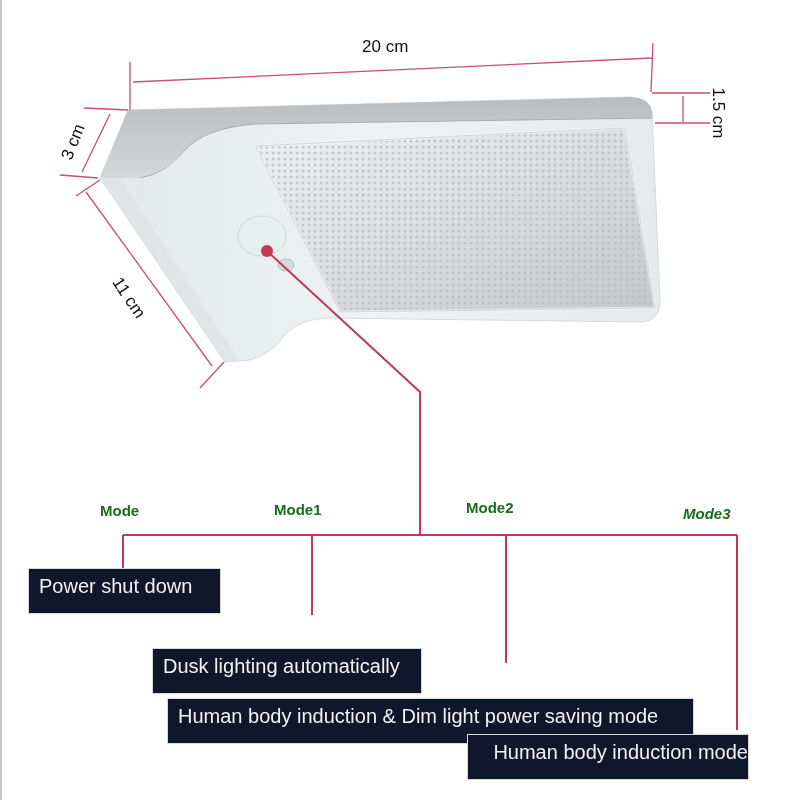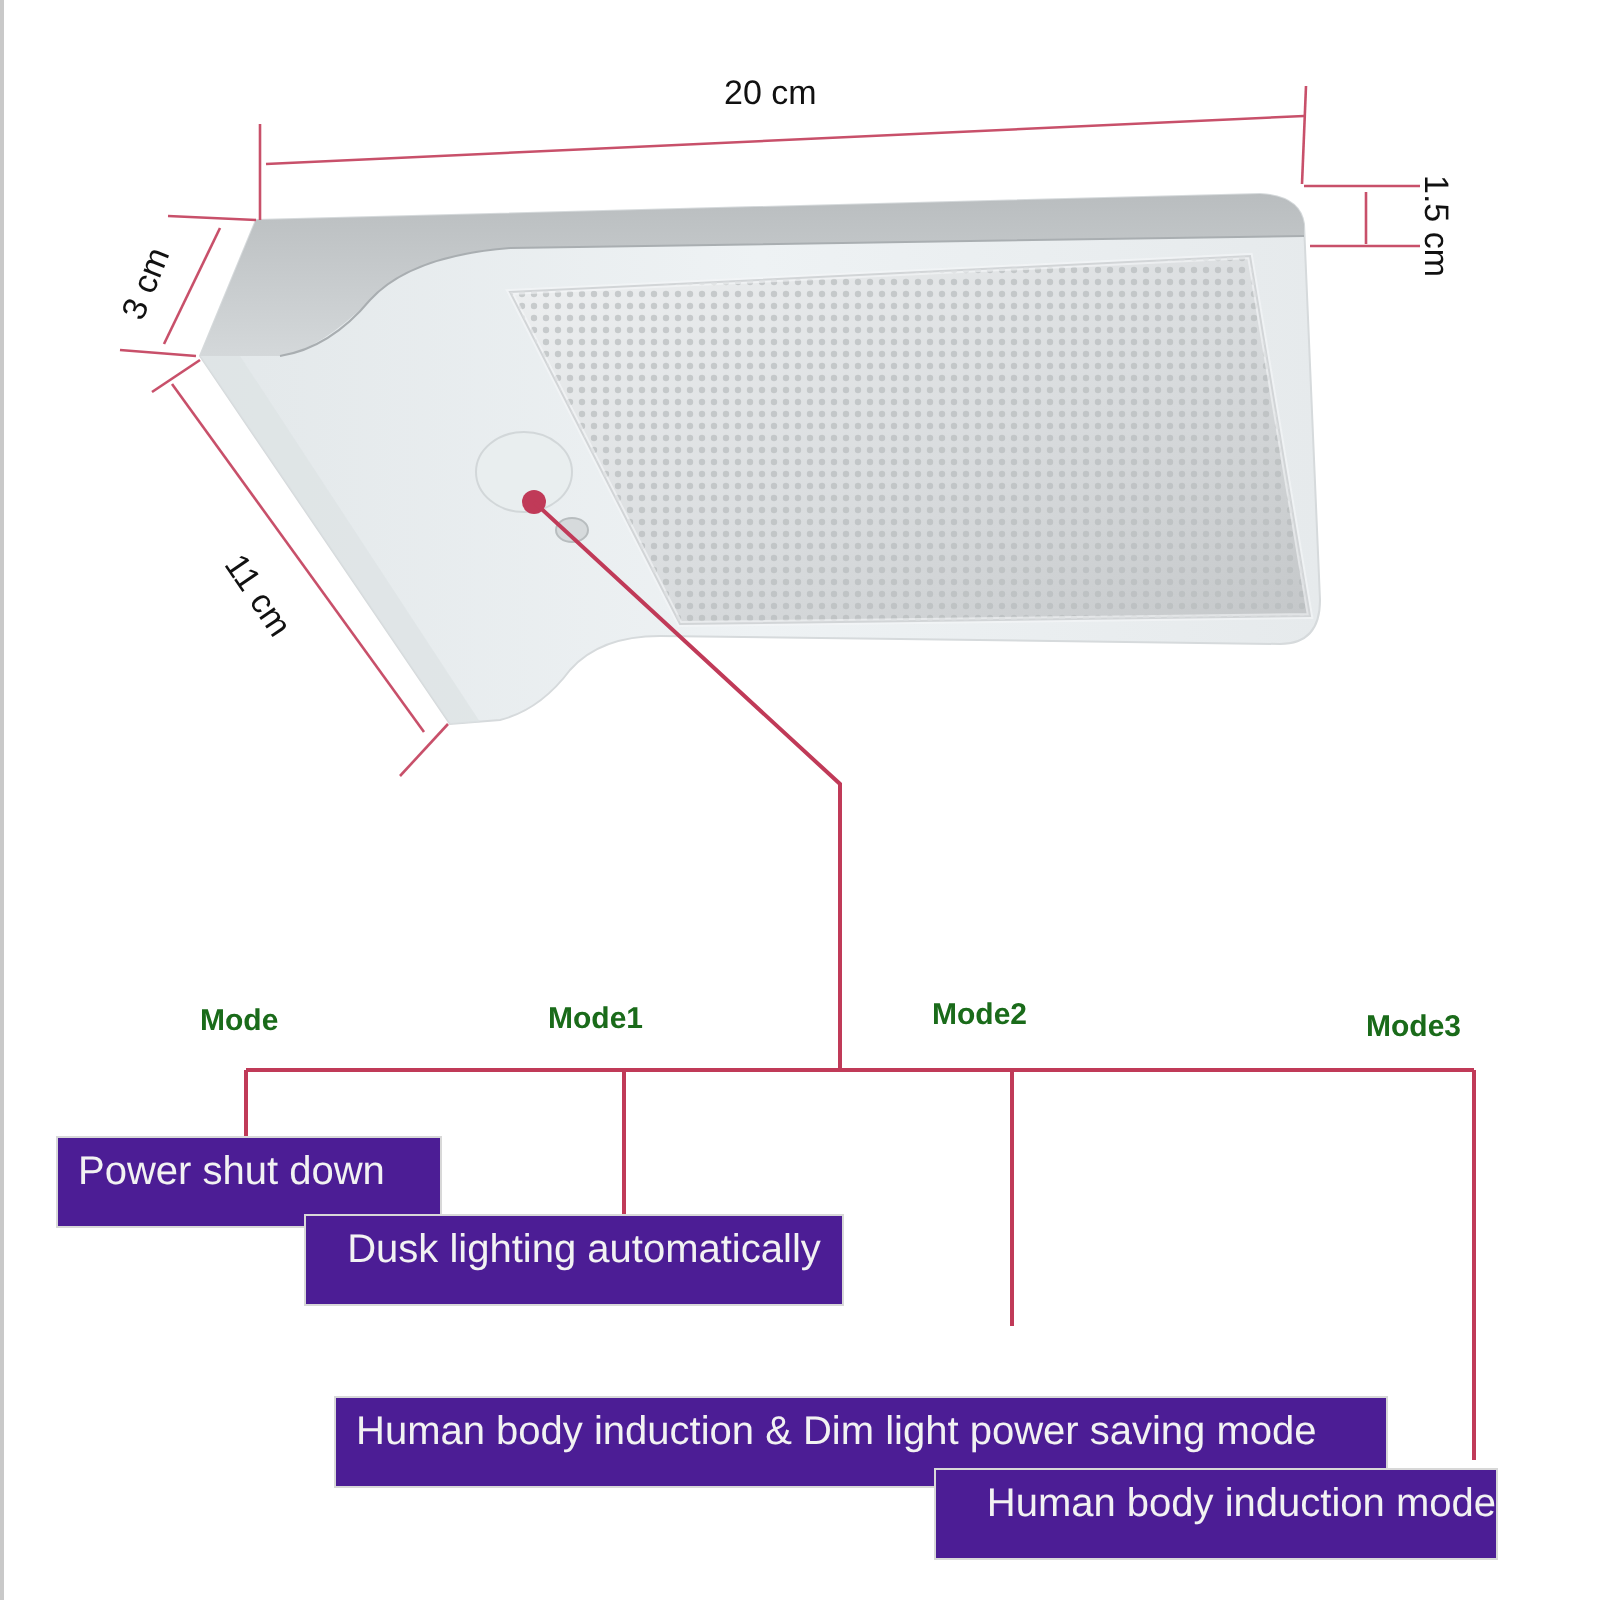--- a/index.html
+++ b/index.html
@@ -14,21 +14,21 @@
     svg.art { position: absolute; left: 0; top: 0; }
     .dim-label {
       position: absolute; color: #111; font-size: 17px; white-space: nowrap;
       transform-origin: center center;
     }
     .mode-label {
       position: absolute; color: #1a6b1a; font-weight: bold; font-size: 15px;
       white-space: nowrap; letter-spacing: 0px;
     }
     .mode-box {
-      position: absolute; background: #4c1d95; color: #f2f2f2;
+      position: absolute; background: #0f172a; color: #f2f2f2;
       font-size: 20px; white-space: nowrap; height: 46px; line-height: 35px;
       padding: 0 0 0 10px; box-sizing: border-box;
       border: 1px solid #d8d8d8;
     }
   </style>
 </head>
 <body>
 
 <div class="left-border"></div>
 
@@ -107,18 +107,18 @@
 </svg>
 
 <div class="dim-label" style="left:362px; top:37px;">20 cm</div>
 <div class="dim-label" style="left:692px; top:103px; transform: rotate(90deg);">1.5 cm</div>
 <div class="dim-label" style="left:55px; top:132px; transform: rotate(-68deg);">3 cm</div>
 <div class="dim-label" style="left:106px; top:288px; transform: rotate(56deg);">11 cm</div>
 
 <div class="mode-label" style="left:100px; top:502px;">Mode</div>
 <div class="mode-label" style="left:274px; top:501px;">Mode1</div>
 <div class="mode-label" style="left:466px; top:499px;">Mode2</div>
-<div class="mode-label" style="left:683px; top:505px;">Mode3</div>
+<div class="mode-label" style="left:683px; top:505px;font-style:italic;">Mode3</div>
 
 <div class="mode-box" style="left:28px; top:568px; width:193px;">Power shut down</div>
-<div class="mode-box" style="left:152px; top:607px; width:270px;text-align:center;">Dusk lighting automatically</div>
+<div class="mode-box" style="left:152px; top:648px; width:270px;">Dusk lighting automatically</div>
 <div class="mode-box" style="left:167px; top:698px; width:527px;">Human body induction  &amp; Dim light power saving mode</div>
 <div class="mode-box" style="left:467px; top:734px; width:282px;text-align:right;">Human body induction mode</div>
 
 </body></html>

